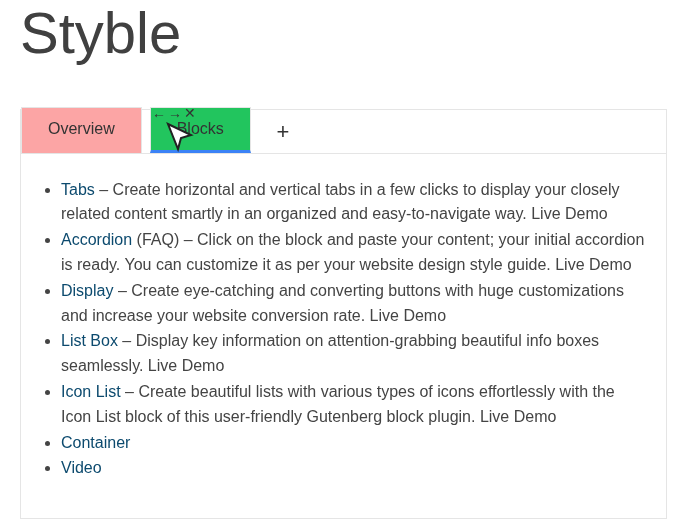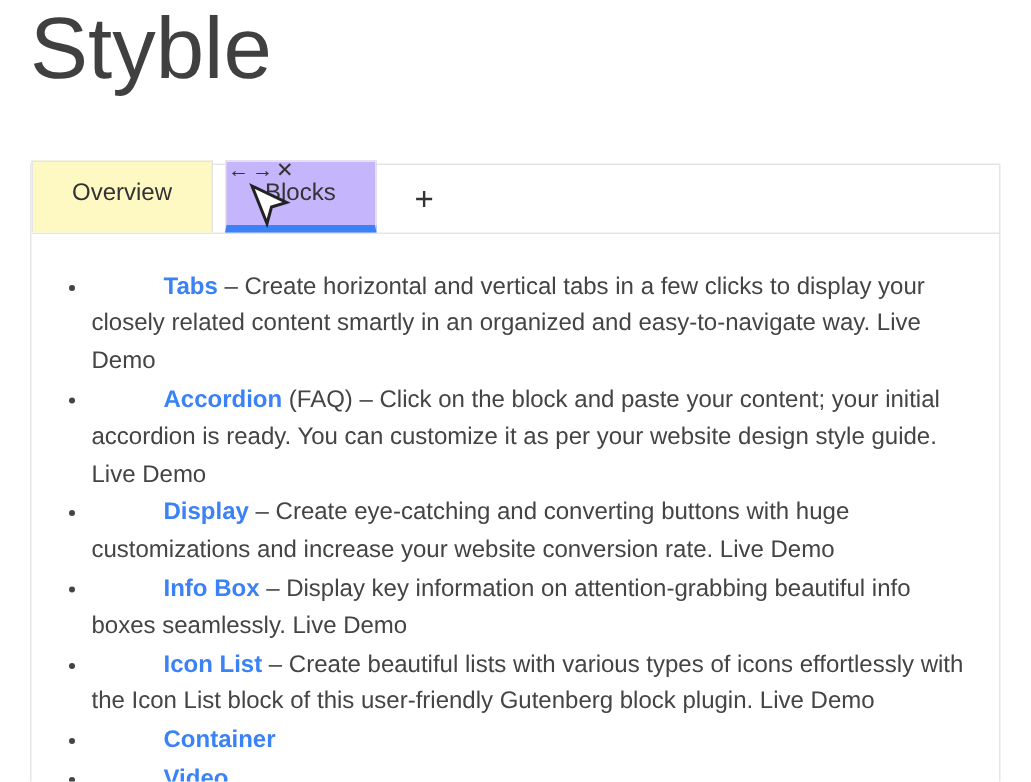--- a/index.html
+++ b/index.html
@@ -28,32 +28,32 @@
   }
   .tabs-bar {
     display: flex;
     align-items: stretch;
     background: #fff;
   }
   .tab {
     padding: 12px 26px;
     font-size: 16px;
     color: #333;
-    background: #fef9c3;
+    background: #fca5a5;
     border: 1px solid #e5e5e5;
     border-bottom: none;
     margin-right: 8px;
     margin-top: -2px;
     cursor: pointer;
     position: relative;
     top: -1px;
   }
   .tab.active {
-    background: #c4b5fd;
-    border-bottom: 5px solid #3b82f6;
+    background: #22c55e;
+    border-bottom: 3px solid #3b82f6;
   }
   .tab-add {
     display: flex;
     align-items: center;
     justify-content: center;
     width: 48px;
     cursor: pointer;
     font-size: 22px;
     font-weight: 300;
     color: #333;
@@ -67,23 +67,22 @@
     margin: 0;
     padding-left: 22px;
   }
   .tab-content li {
     font-size: 16px;
     line-height: 1.55;
     color: #444;
     margin-bottom: 1px;
   }
   .tab-content li .item-title {
-    font-weight: 700;
-    color: #3b82f6;
-    margin-left: 48px;
+    font-weight: 400;
+    color: #0c4a6e;
   }
 
   
   .editor-hint {
     position: absolute;
     left: 152px;
     top: 105px;
     display: flex;
     gap: 2px;
     align-items: center;
@@ -113,21 +112,21 @@
     <div class="tab">Overview</div>
     <div class="tab active">Blocks</div>
     <div class="tab-add">+</div>
   </div>
 
   <div class="tab-content">
     <ul>
       <li><span class="item-title">Tabs</span><span> – Create horizontal and vertical tabs in a few clicks to display your closely related content smartly in an organized and easy-to-navigate way. Live Demo</span></li>
       <li><span class="item-title">Accordion</span><span> (FAQ) – Click on the block and paste your content; your initial accordion is ready. You can customize it as per your website design style guide. Live Demo</span></li>
       <li><span class="item-title">Display</span><span> – Create eye-catching and converting buttons with huge customizations and increase your website conversion rate. Live Demo</span></li>
-      <li><span class="item-title">Info Box</span><span> – Display key information on attention-grabbing beautiful info boxes seamlessly. Live Demo</span></li>
+      <li><span class="item-title">List Box</span><span> – Display key information on attention-grabbing beautiful info boxes seamlessly. Live Demo</span></li>
       <li><span class="item-title">Icon List</span><span> – Create beautiful lists with various types of icons effortlessly with the Icon List block of this user-friendly Gutenberg block plugin. Live Demo</span></li>
       <li><span class="item-title">Container</span><span></span></li>
       <li><span class="item-title">Video</span><span></span></li>
     </ul>
   </div>
 </div>
 
 <div class="editor-hint">
   <span>←</span>
   <span>→</span>

